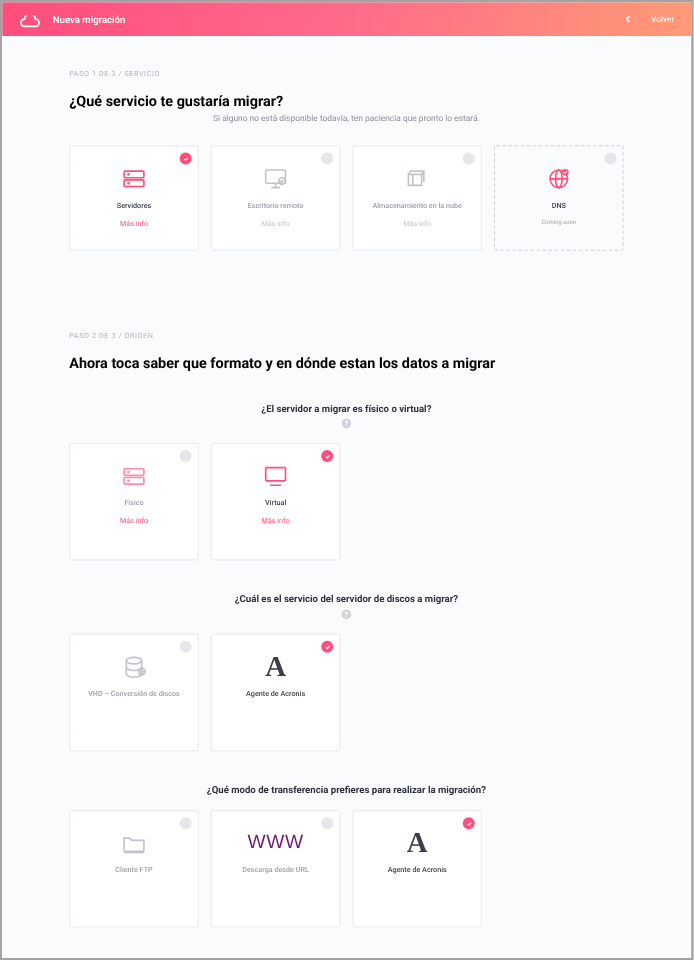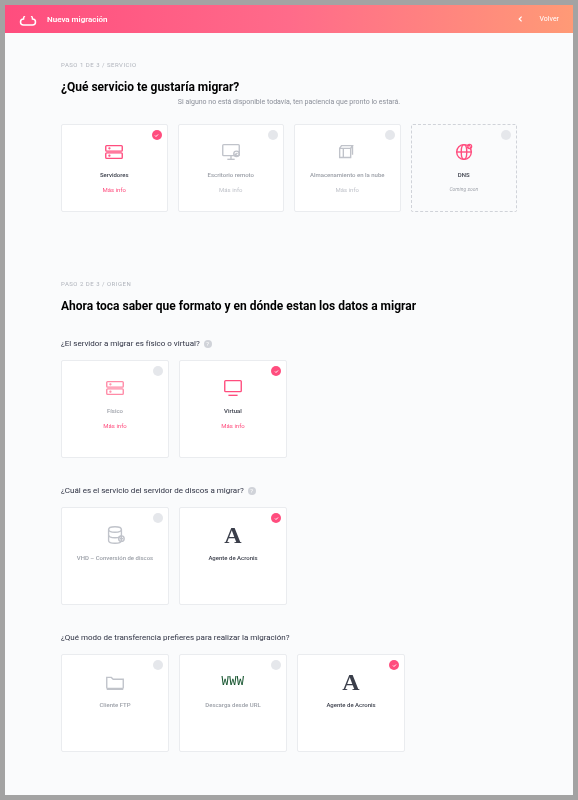--- a/index.html
+++ b/index.html
@@ -1,17 +1,17 @@
 <!DOCTYPE html>
 <html><head>
 <meta charset="utf-8">
 <style>
 * { margin: 0; padding: 0; box-sizing: border-box; }
 body { font-family: -apple-system, BlinkMacSystemFont, 'Segoe UI', Roboto, sans-serif; background: #f5f6f8; width: 578px; height: 800px; overflow: hidden; }
-.frame { width: 578px; height: 800px; background: #fff; border: 5px solid #a3a3a3; position: relative; }
+.frame { width: 578px; height: 800px; background: #fff; border: 2px solid #a3a3a3; position: relative; }
 .header { height: 28px; background: linear-gradient(90deg, #ff4d7e 0%, #ff6b8a 50%, #ff9a76 100%); display: flex; align-items: center; padding: 0 14px; color: #fff; }
 .logo { width: 18px; height: 12px; margin-right: 10px; }
 .header-title { font-size: 8px; font-weight: 600; flex: 1; }
 .header-back { font-size: 7px; display: flex; align-items: center; gap: 16px; cursor: pointer; }
 .content { padding: 28px 56px; background: #fafbfc; height: calc(100% - 28px); overflow-y: auto; }
 .breadcrumb { font-size: 6px; color: #b0b4bc; letter-spacing: 0.5px; text-transform: uppercase; margin-bottom: 12px; }
 .section-title { font-size: 12px; font-weight: 700; color: #000000; margin-bottom: 4px; }
 .section-subtitle { font-size: 7px; color: #8b8f99; margin-bottom: 18px; text-align: center; }
 .card-row { display: flex; gap: 10px; margin-bottom: 28px; }
 .card { flex: 1; background: #fff; border: 1px solid #eaecef; border-radius: 2px; padding: 14px 8px 10px; position: relative; display: flex; flex-direction: column; align-items: center; min-height: 88px; cursor: pointer; }
@@ -19,21 +19,21 @@
 .card .badge { position: absolute; top: 5px; right: 5px; width: 10px; height: 10px; border-radius: 50%; background: #e5e7eb; display: flex; align-items: center; justify-content: center; }
 .card .badge.selected { background: #ff4d7e; }
 .card .badge svg { width: 5px; height: 5px; }
 .card .icon-wrap { height: 26px; display: flex; align-items: center; justify-content: center; margin-bottom: 6px; }
 .card .icon-wrap svg { width: 22px; height: 22px; }
 .card .card-title { font-size: 6px; color: #3a3e4a; font-weight: 500; text-align: center; margin-bottom: 8px; }
 .card .card-title.muted { color: #9ca0a8; }
 .card .card-sub { font-size: 5px; color: #a0a4ac; font-style: italic; text-align: center; margin-bottom: 6px; }
 .card .more-info { font-size: 6px; color: #ff4d7e; text-align: center; }
 .card .more-info.muted { color: #c0c3ca; }
-.question { font-size: 8px; font-weight: 400; color: #2d3142; margin-bottom: 12px; display: flex; align-items: center; gap: 4px; }
+.question { font-size: 8px; font-weight: 700; color: #2d3142; margin-bottom: 12px; display: flex; align-items: center; gap: 4px; flex-direction: column; }
 .question .help { width: 8px; height: 8px; border-radius: 50%; background: #d0d3d9; color: #fff; font-size: 6px; display: flex; align-items: center; justify-content: center; }
 .card-row.narrow .card { flex: 0 0 108px; }
 .card.tall { min-height: 98px; }
 .big-letter { font-family: Georgia, serif; font-size: 24px; font-weight: 700; color: #3a3e4a; }
 .section-gap { height: 40px; }
 </style>
 </head>
 <body>
 
 <div class="frame">
@@ -201,21 +201,21 @@
           <svg viewBox="0 0 24 24" fill="none" stroke="#c0c3ca" stroke-width="1.5">
               <path d="M3 7h5l2 2h11v9a1 1 0 0 1-1 1H4a1 1 0 0 1-1-1V7z"></path>
               <line x1="3" y1="20" x2="21" y2="20"></line>
             </svg>
         </span>
         <span class="card-title muted">Cliente FTP</span>
       </div>
       <div class="card tall">
         <span class="badge"></span>
         <span class="icon-wrap">
-          <span style="font-family:Liberation Mono, monospace;font-size:12px;color:#14532d;letter-spacing:0.5px">WWW</span>
+          <span style="font-family:Liberation Sans, sans-serif;font-size:16px;color:#701a75;letter-spacing:0.5px">WWW</span>
         </span>
         <span class="card-title muted">Descarga desde URL</span>
       </div>
       <div class="card tall">
         <span class="badge selected">
             <svg viewBox="0 0 10 10" fill="none" stroke="#fff" stroke-width="2">
               <path d="M2 5l2 2 4-4"></path>
             </svg>
           </span>
         <span class="icon-wrap">

